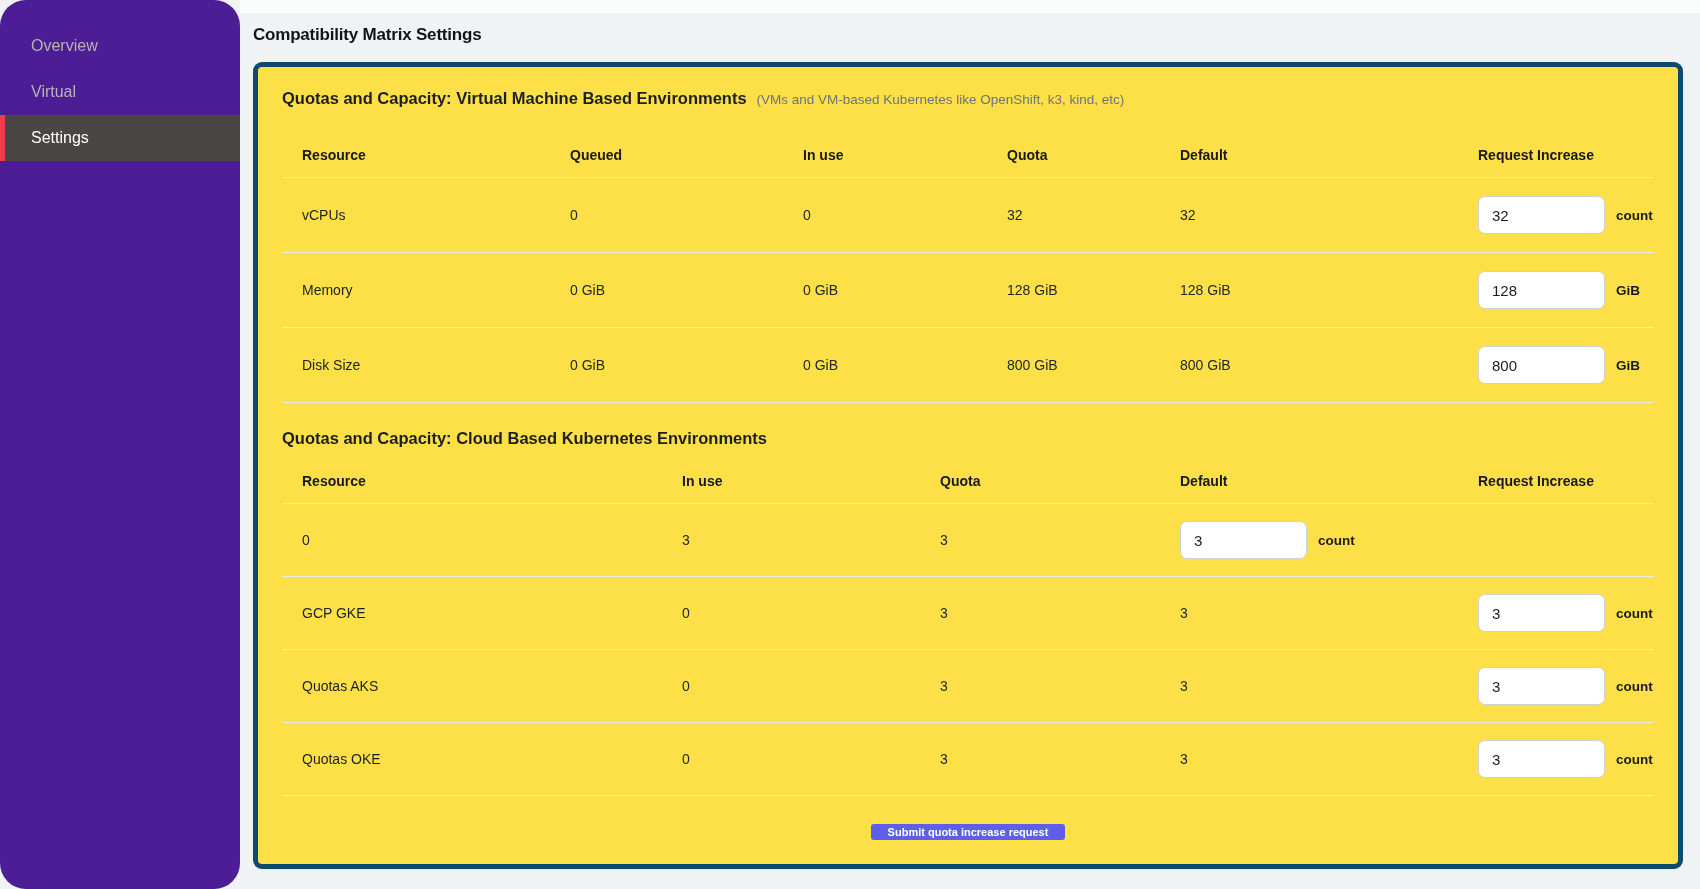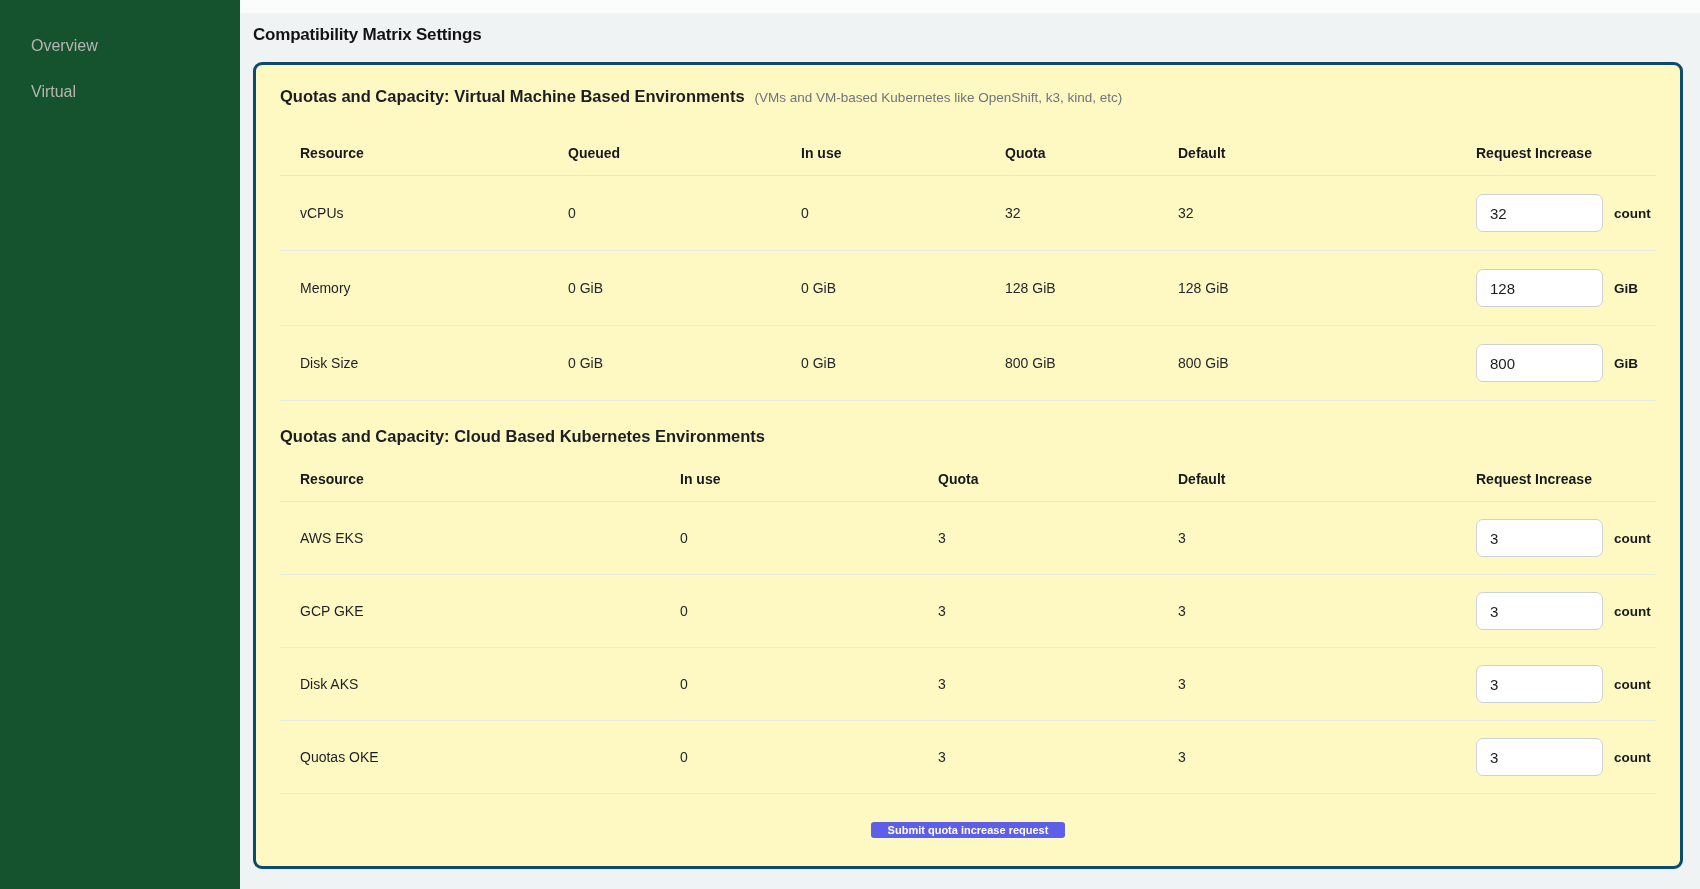--- a/index.html
+++ b/index.html
@@ -5,40 +5,40 @@
   * { box-sizing: border-box; }
   html,body { margin:0; padding:0; }
   body {
     width:1700px; height:889px; overflow:hidden;
     display:flex;
     font-family:"Liberation Sans", sans-serif;
     background:#eff3f4;
   }
 
   
-  .sidebar { width:240px; min-width:240px; background:#14532d; padding-top:23px; }
+  .sidebar { width:240px; min-width:240px; background:#4c1d95; padding-top:23px;border-radius:26px; }
   .side-item {
     height:46px; display:flex; align-items:center; position:relative;
     color:#b6b4b2; font-size:16px; cursor:pointer;
   }
   .side-item .label { padding-left:31px; }
   .side-item.active { background:#494644; color:#ffffff; }
   .accent { display:none; position:absolute; left:0; top:0; bottom:0; width:5px; background:#ee3c4c; }
   .side-item.active .accent { display:block; }
 
   
   .main { flex:1; }
   .topband { height:13px; background:#fbfdfd; }
   .page-title {
     margin:9px 0 0 13px; font-size:17px; line-height:26px;
     font-weight:700; color:#131416; letter-spacing:-0.2px;
   }
   .card {
     margin:14px 17px 0 13px; height:807px;
-    background:#fef9c3; border:3px solid #0c4a6e; border-radius:9px;
+    background:#fde047; border:5px solid #0c4a6e; border-radius:9px;
     padding:22px 24px 17px 24px;
     box-shadow:0 1px 2px rgba(16,24,40,.05);
   }
 
   .section-head { display:flex; align-items:baseline; gap:10px; height:22px; }
   .section-head.second { margin-top:26px; height:20px; }
   .section-title { font-size:16.5px; font-weight:700; color:#1c1e21; }
   .section-sub { font-size:13.5px; color:#6e747c; }
 
   .trow { display:grid; align-items:center; border-bottom:1px solid #e7e9eb; }
@@ -76,20 +76,24 @@
     <div class="side-item">
 
       <span class="label">Overview</span>
     </div>
 
     <div class="side-item">
 
       <span class="label">Virtual</span>
     </div>
 
+    <div class="side-item active">
+      <span class="accent"></span>
+      <span class="label">Settings</span>
+    </div>
   </nav>
 
 <main class="main">
   <div class="topband"></div>
   <h1 class="page-title">Compatibility Matrix Settings</h1>
 
   <section class="card">
 
     <div class="section-head">
       <span class="section-title">Quotas and Capacity: Virtual Machine Based Environments</span>
@@ -152,21 +156,20 @@
       <span class="th">Resource</span>
       <span class="th">In use</span>
       <span class="th">Quota</span>
       <span class="th">Default</span>
       <span class="th">Request Increase</span>
     </div>
 
     <div>
 
         <div class="trow cloud-row cloud-grid">
-          <span class="td resource">AWS EKS</span>
           <span class="td">0</span>
           <span class="td">3</span>
           <span class="td">3</span>
           <span class="req-cell">
             <input class="qinput" type="text" value="3" style="">
             <span class="unit">count</span>
           </span>
         </div>
 
         <div class="trow cloud-row cloud-grid">
@@ -174,21 +177,21 @@
           <span class="td">0</span>
           <span class="td">3</span>
           <span class="td">3</span>
           <span class="req-cell">
             <input class="qinput" type="text" value="3" style="">
             <span class="unit">count</span>
           </span>
         </div>
 
         <div class="trow cloud-row cloud-grid">
-          <span class="td resource">Disk AKS</span>
+          <span class="td resource">Quotas AKS</span>
           <span class="td">0</span>
           <span class="td">3</span>
           <span class="td">3</span>
           <span class="req-cell">
             <input class="qinput" type="text" value="3" style="">
             <span class="unit">count</span>
           </span>
         </div>
 
         <div class="trow cloud-row cloud-grid">

